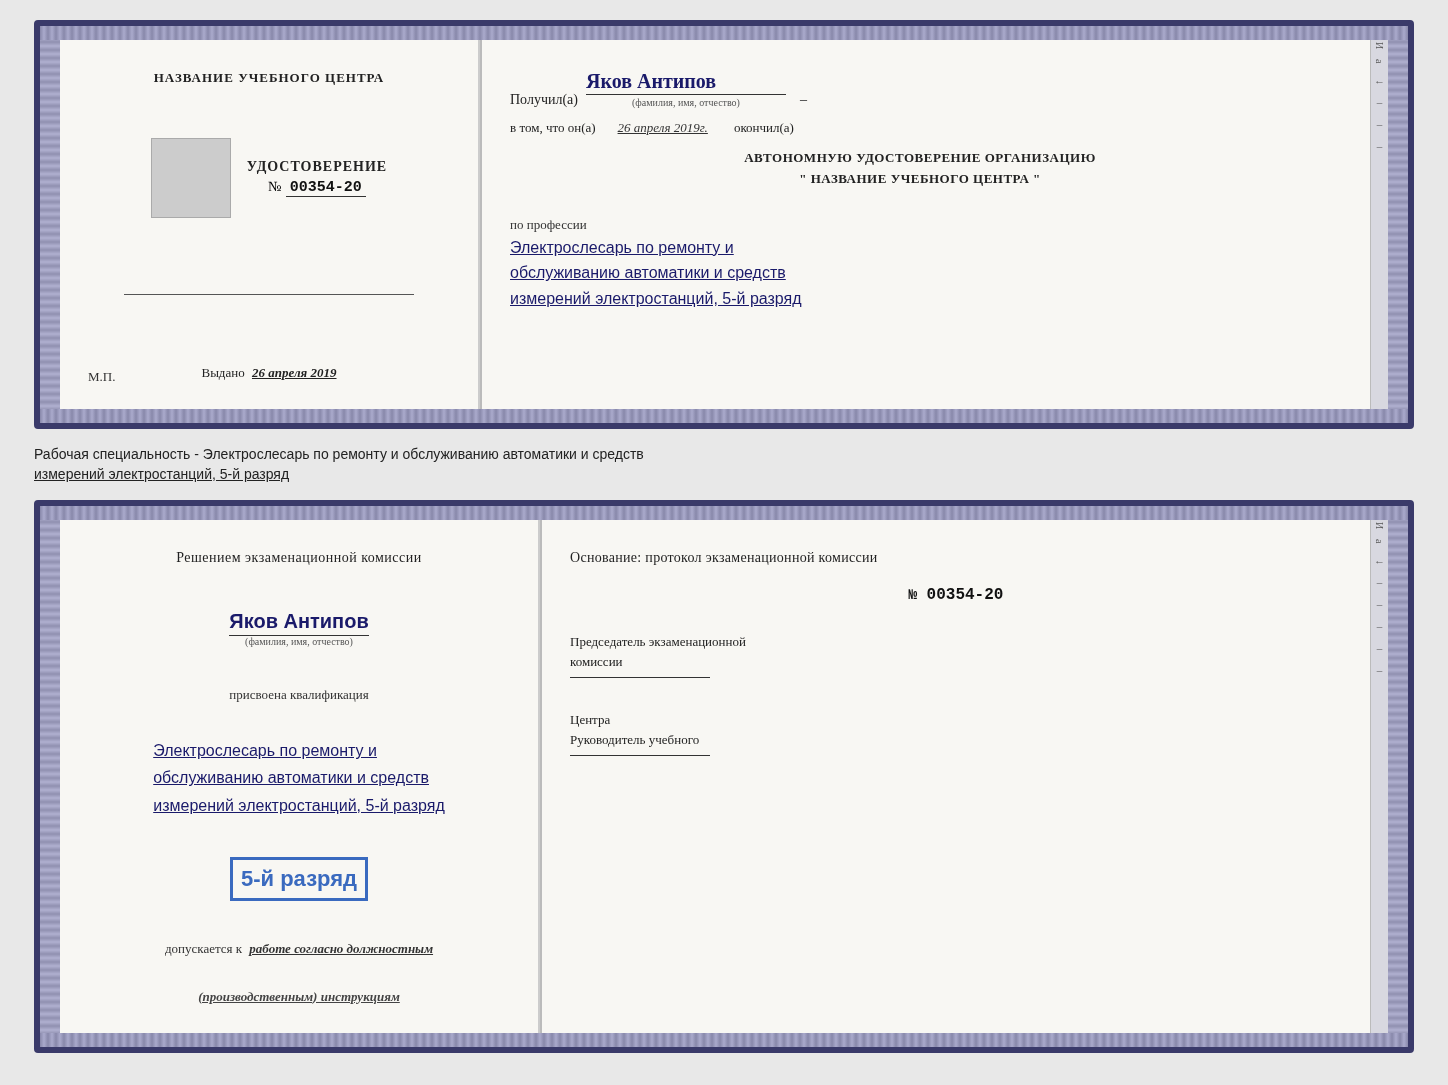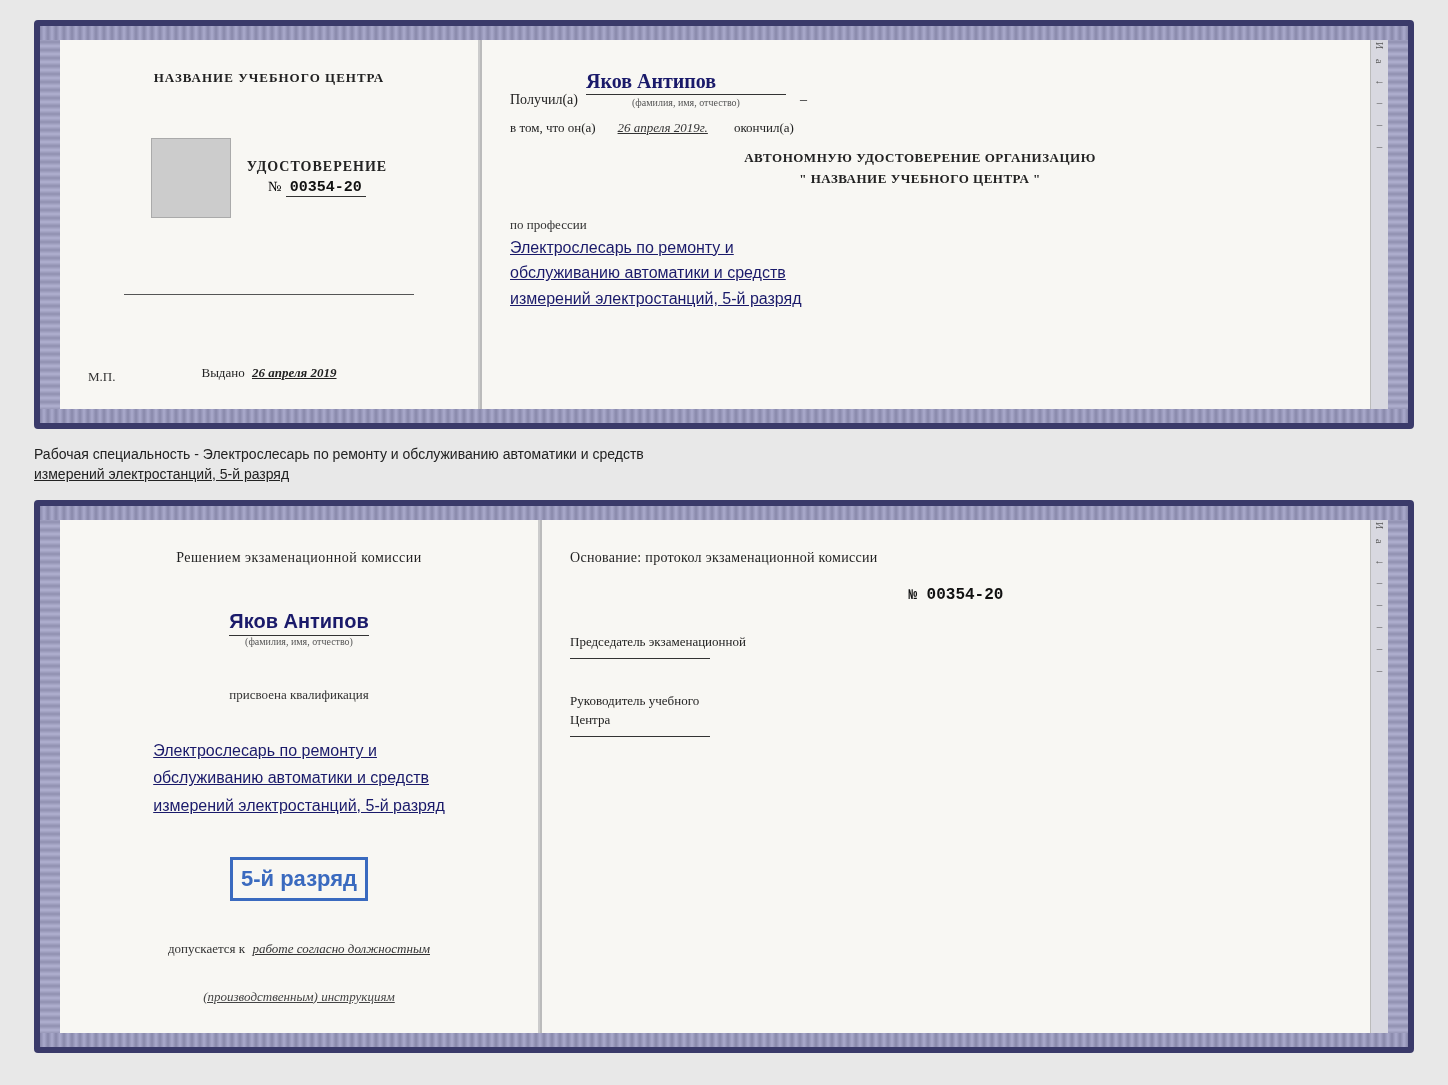--- a/index.html
+++ b/index.html
@@ -263,20 +263,21 @@
 
     .dopuskaetsya {
       font-size: 13px;
       color: #333;
       margin-top: 6px;
     }
 
     .dopuskaetsya-underline {
       text-decoration: underline;
       font-style: italic;
+      font-weight: bold;
     }
 
     
     .bottom-right {
       display: flex;
       flex-direction: column;
       gap: 8px;
     }
 
     .osnovanie {
@@ -462,26 +463,27 @@
     <div class="osnovanie" style="font-size: 14px; letter-spacing: 0.3px;">Основание: протокол экзаменационной комиссии</div>
 
     <div class="protocol-number" style="margin-top: 12px;">
       <span>№</span>
       <span style="font-family:'Courier New', monospace; font-size: 16px;">00354-20</span>
     </div>
 
 
     <div class="komissia-block" style="margin-top: 20px;">
       <div>Председатель экзаменационной</div>
+      <div>комиссии</div>
       <span class="signature-line"></span>
     </div>
 
     <div class="komissia-block" style="margin-top: 20px;">
+      <div>Центра</div>
       <div>Руководитель учебного</div>
-      <div>Центра</div>
       <span class="signature-line"></span>
     </div>
   </div>
 
   <div class="right-strip-marks">
     <span style="font-size:10px; color:#555; writing-mode:vertical-rl;">И</span>
     <span style="font-size:10px; color:#555; writing-mode:vertical-rl;">а</span>
     <span style="font-size:11px; color:#555;">←</span>
     <span style="font-size:11px; color:#555;">–</span>
     <span style="font-size:11px; color:#555;">–</span>

